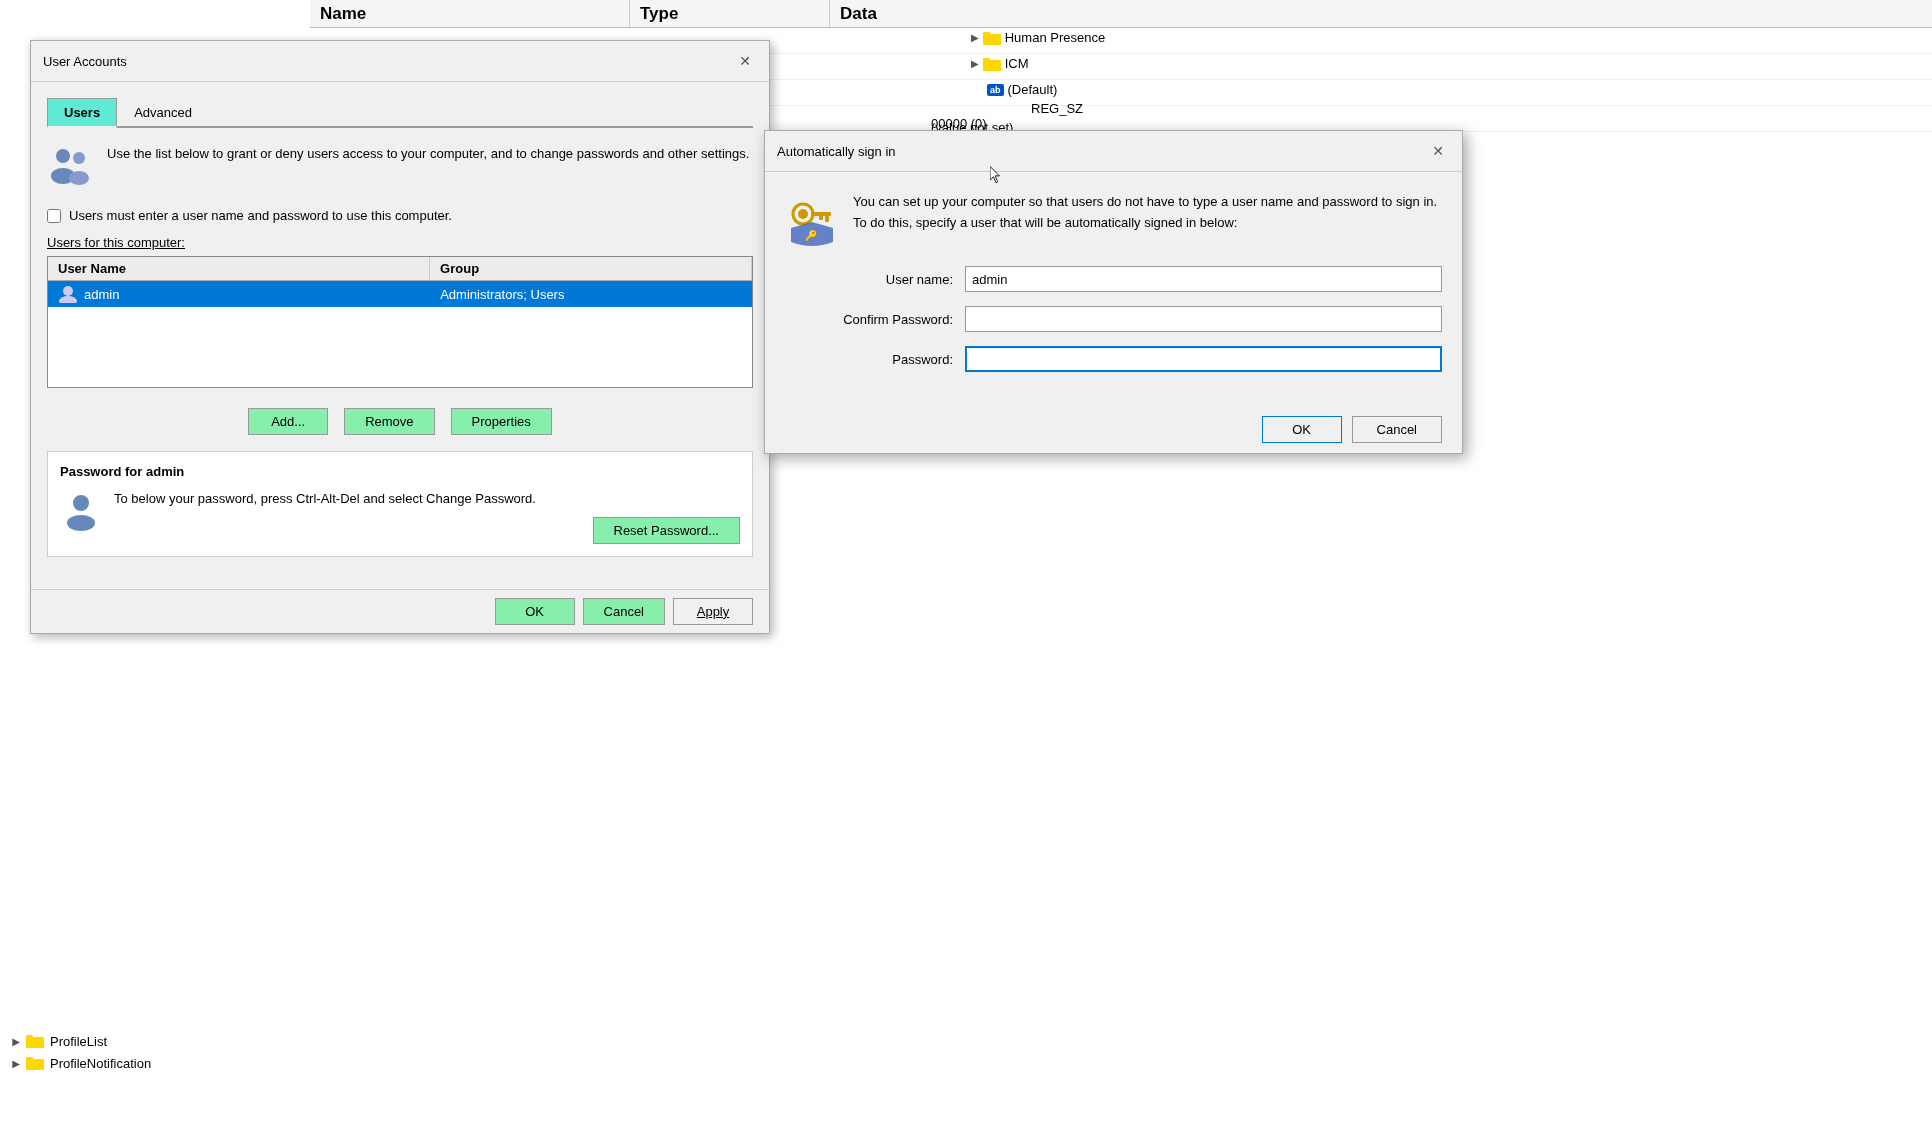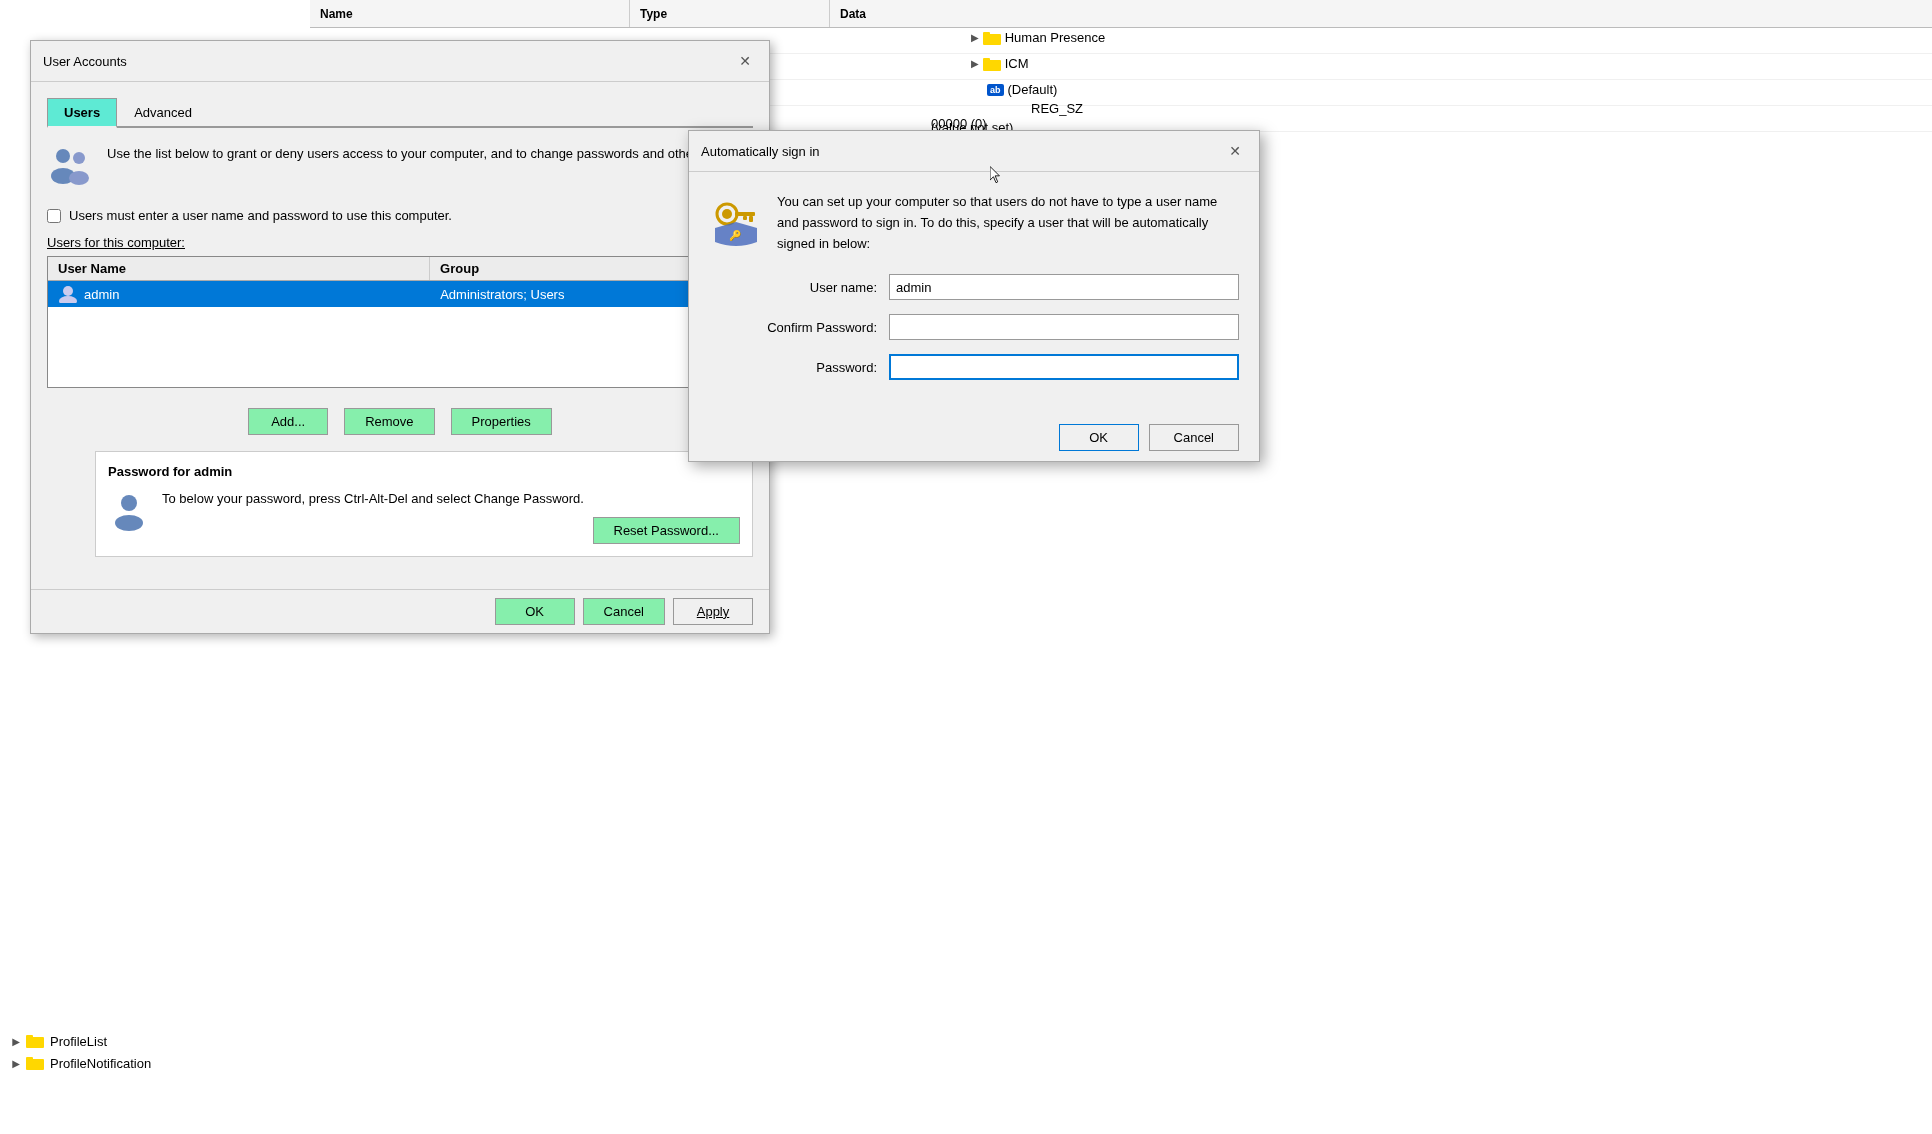--- a/index.html
+++ b/index.html
@@ -162,21 +162,20 @@
       border: 1px solid #999;
       cursor: pointer;
       min-width: 80px;
     }
 
     .password-section {
       border: 1px solid #ccc;
       padding: 12px;
       background: white;
       margin-bottom: 16px;
-      margin-left: 48px;
     }
 
     .password-section-title {
       font-size: 13px;
       font-weight: 600;
       margin-bottom: 10px;
     }
 
     .password-section-content {
       display: flex;
@@ -206,22 +205,22 @@
       justify-content: flex-end;
       gap: 8px;
       padding: 8px 16px;
       border-top: 1px solid #ccc;
     }
 
     
     .auto-signin-dialog {
       position: absolute;
       top: 130px;
-      left: 688px;
-      width: 572px;
+      left: 764px;
+      width: 699px;
       background: #f0f0f0;
       border: 1px solid #aaa;
       box-shadow: 4px 4px 14px rgba(0,0,0,0.35);
     }
 
     .auto-signin-titlebar {
       display: flex;
       align-items: center;
       justify-content: space-between;
       background: #f0f0f0;
@@ -310,21 +309,21 @@
     .top-reg-header {
       display: flex;
       background: #f5f5f5;
       border-bottom: 1px solid #bbb;
       height: 28px;
       align-items: center;
     }
 
     .top-reg-col {
       padding: 2px 10px;
-      font-size: 12px;
+      font-size: 17px;
       font-weight: 600;
       border-right: 1px solid #ccc;
       height: 100%;
       display: flex;
       align-items: center;
     }
 
     .top-reg-row {
       display: flex;
       align-items: center;

